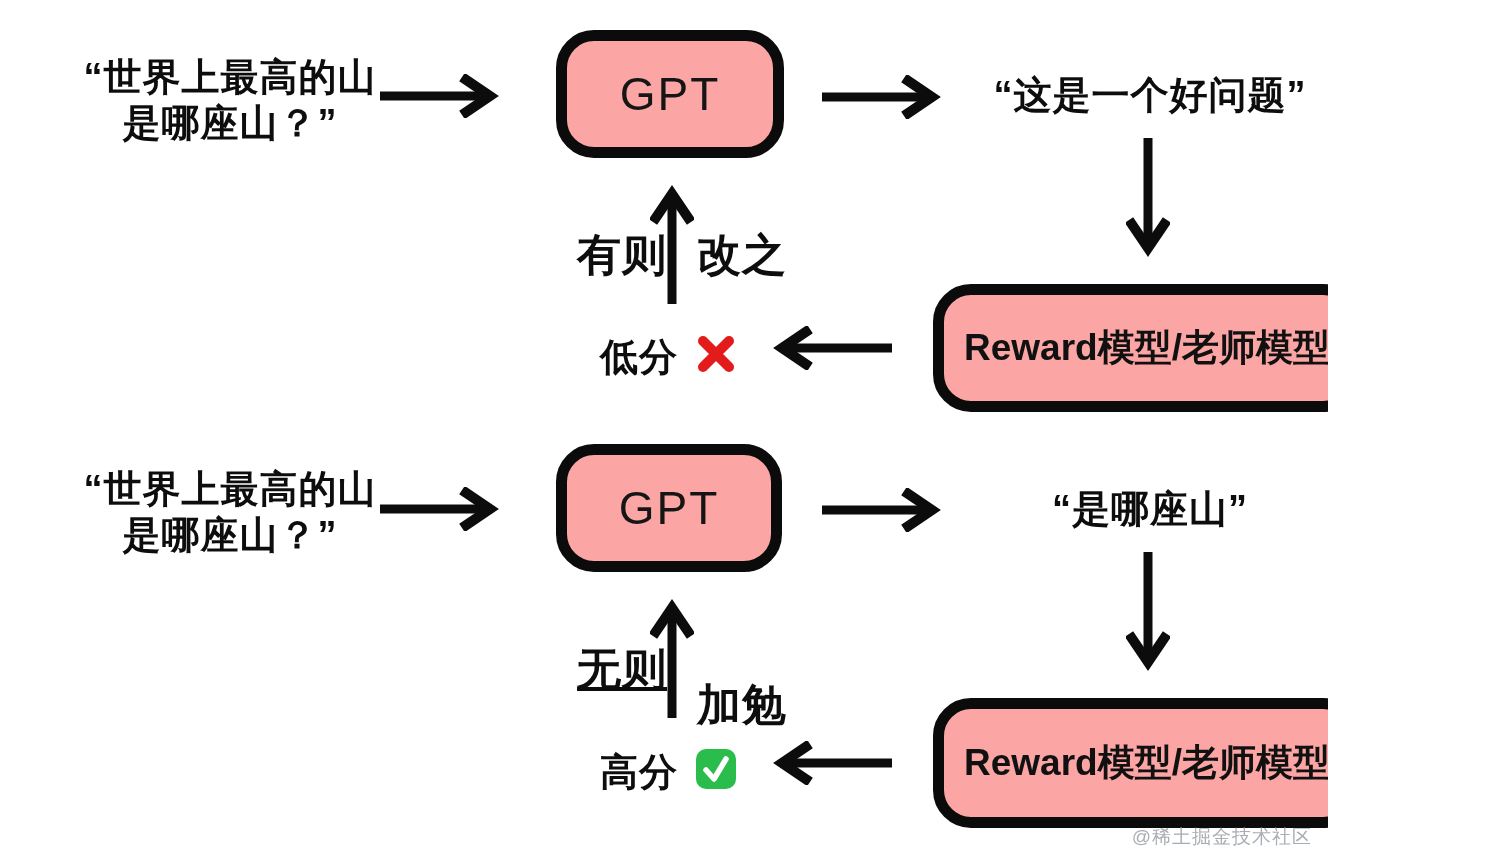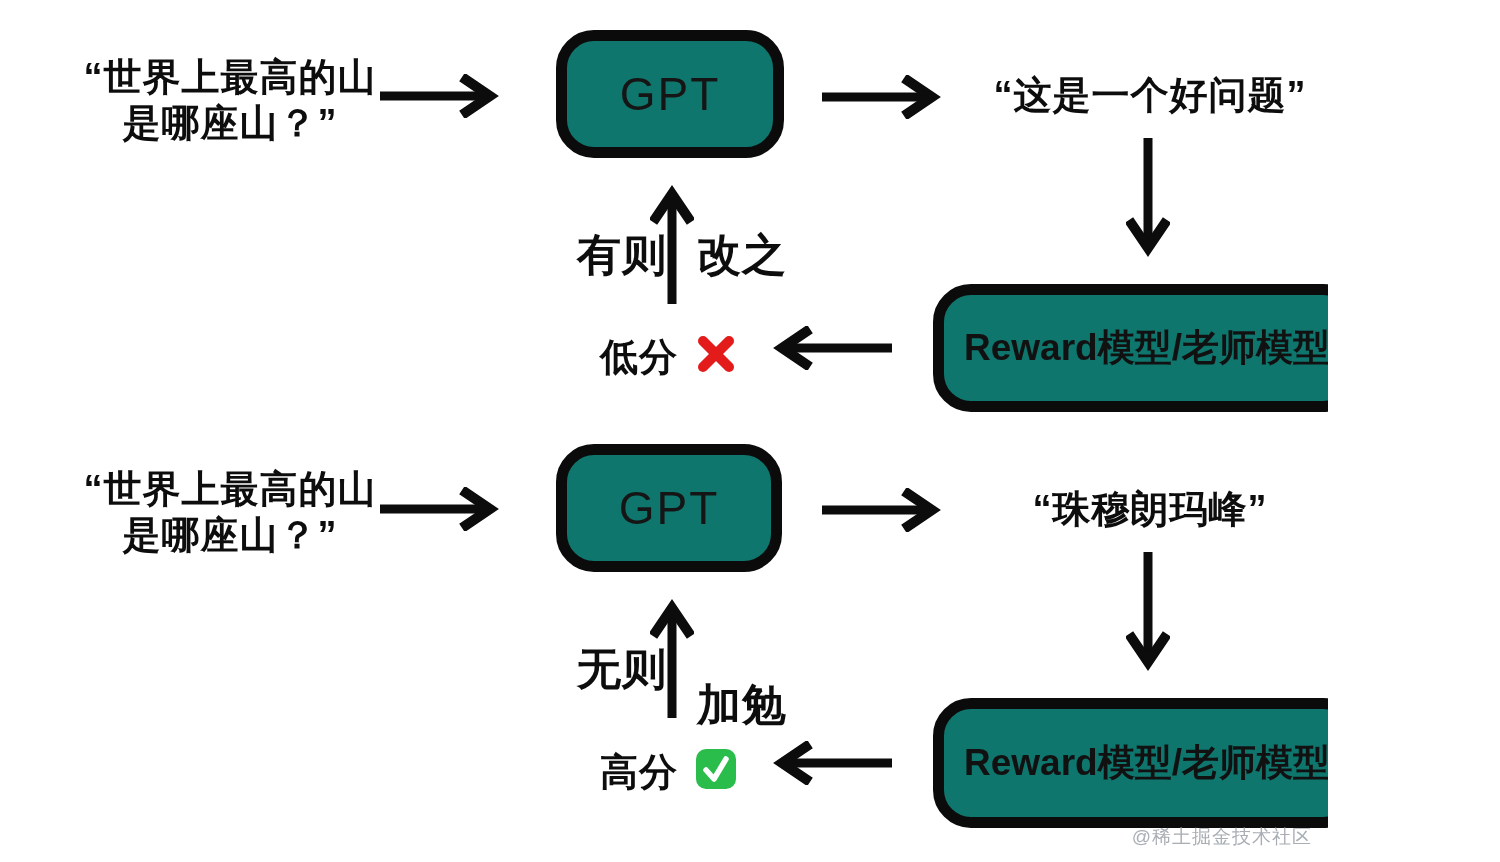--- a/index.html
+++ b/index.html
@@ -21,21 +21,21 @@
     color: #0d0d0d;
     text-align: center;
     line-height: 1.22;
     letter-spacing: 1px;
     white-space: nowrap;
   }
 
   
   .node-box {
     position: absolute;
-    background: #0f766e;
+    background: #fca5a5;
     border: 11px solid #0b0b0b;
     border-radius: 38px;
     box-sizing: border-box;
     display: flex;
     align-items: center;
     justify-content: center;
   }
   .gpt-label {
     font-size: 46px;
     font-weight: 400;
@@ -154,21 +154,21 @@
 
   <div class="node-box" style="left:556px; top:444px; width:226px; height:128px;">
     <span class="gpt-label">GPT</span>
   </div>
 
   <svg class="arrow-svg" style="left:820px; top:488px;" width="136" height="44" viewBox="0 0 136 44">
     <line x1="2" y1="22" x2="108" y2="22" stroke-width="9"></line>
     <polyline points="84,3 112,22 84,41" stroke-width="10"></polyline>
   </svg>
 
-  <div class="abs txt" style="left:980px; top:486px; width:340px;">“珠穆朗玛峰”</div>
+  <div class="abs txt" style="left:980px; top:486px; width:340px;">“是哪座山”</div>
 
   <svg class="arrow-svg" style="left:1126px; top:550px;" width="44" height="126" viewBox="0 0 44 126">
     <line x1="22" y1="2" x2="22" y2="108" stroke-width="9"></line>
     <polyline points="3,84 22,112 41,84" stroke-width="10"></polyline>
   </svg>
 
   <div class="node-box" style="left:933px; top:698px; width:428px; height:130px;">
     <span class="reward-label">Reward模型/老师模型</span>
   </div>
 
@@ -183,18 +183,18 @@
       <rect x="2" y="2" width="40" height="40" rx="10" fill="#2bbd4c"></rect>
       <polyline points="12,23 20,32 32,12" fill="none" stroke="#ffffff" stroke-width="5.5" stroke-linecap="round" stroke-linejoin="round"></polyline>
     </svg>
   </div>
 
   <svg class="arrow-svg" style="left:650px; top:598px;" width="44" height="122" viewBox="0 0 44 122">
     <line x1="22" y1="120" x2="22" y2="14" stroke-width="9"></line>
     <polyline points="3,38 22,10 41,38" stroke-width="10"></polyline>
   </svg>
 
-  <div class="feedback" style="left:570px; top:640px; width:85px; text-align:right;">无则</div>
+  <div class="feedback" style="left:570px; top:640px; width:85px; text-align:right;text-decoration:underline;">无则</div>
   <div class="feedback" style="left:690px; top:676px;">加勉</div>
 
   <div class="watermark">@稀土掘金技术社区</div>
 
 </div>
 
 </body></html>

